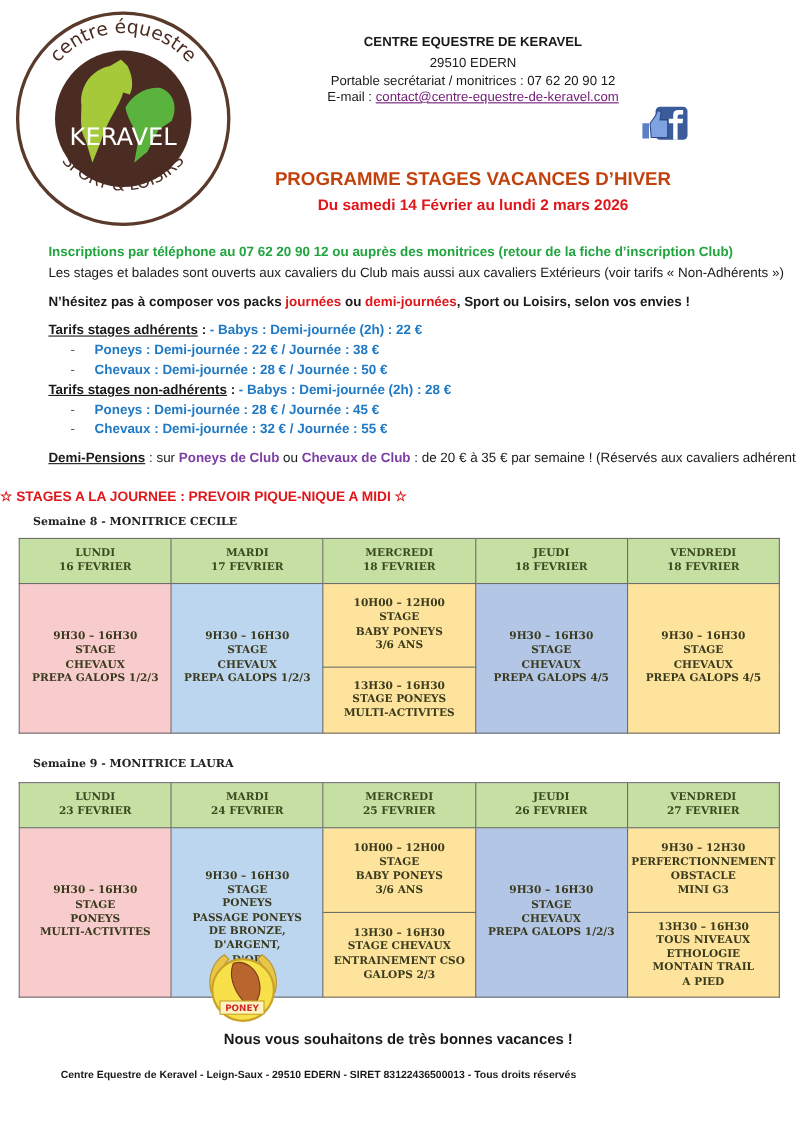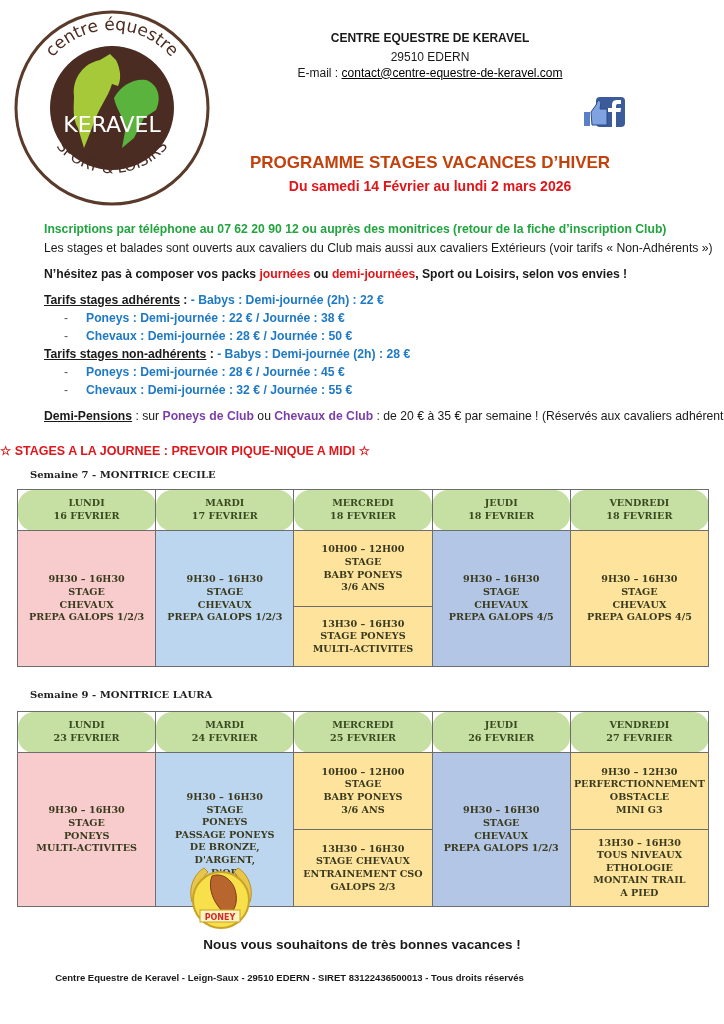--- a/index.html
+++ b/index.html
@@ -2,42 +2,42 @@
 <html><head>
 <meta charset="utf-8">
 <style>
   html, body { margin: 0; padding: 0; background: #ffffff; }
   body { width: 724px; height: 1024px; position: relative; overflow: hidden; font-family: "Liberation Sans", sans-serif; color: #1a1a1a; }
 
   
   .logo { position: absolute; left: 12px; top: 8px; width: 200px; height: 200px; }
   .contact { position: absolute; left: 250px; top: 28px; width: 360px; text-align: center; font-size: 12px; line-height: 15.5px; }
   .contact .org { font-weight: bold; font-size: 12px; line-height: 20px; margin-bottom: 2px; }
-  .contact a { color: #000000; text-decoration: underline; }
+  .contact a { color: #701a75; text-decoration: underline; }
   .fb { position: absolute; left: 582px; top: 96px; width: 44px; height: 32px; }
 
   .prog-title { position: absolute; left: 220px; top: 153px; width: 420px; text-align: center; color: #c2410c; font-weight: bold; font-size: 17px; line-height: 20px; }
   .prog-sub { position: absolute; left: 220px; top: 177px; width: 420px; text-align: center; color: #e0161b; font-weight: bold; font-size: 14px; line-height: 18px; }
 
   .txt { position: absolute; left: 44px; font-size: 12.2px; line-height: 16px; white-space: nowrap; }
   .green-b { color: #22a43f; font-weight: bold; }
   .bold { font-weight: bold; }
   .red { color: #e0161b; }
   .blue { color: #1f79c4; font-weight: bold; }
   .purple { color: #7b3fa6; font-weight: bold; }
   .u { text-decoration: underline; }
   .dash { display: inline-block; width: 22px; color: #555; padding-left: 20px; }
 
   .notice { position: absolute; left: 0; width: 724px; top: 443px; color: #e0161b; font-weight: bold; font-size: 12.5px; }
 
   .week-label { position: absolute; left: 30px; font-family: "DejaVu Serif", serif; font-weight: bold; font-size: 10px; color: #222; }
 
   table.sched { position: absolute; left: 17px; width: 692px; border-collapse: collapse; table-layout: fixed; font-family: "DejaVu Serif", serif; font-weight: bold; font-size: 9.6px; line-height: 12.6px; color: #3a3a1e; }
   table.sched td, table.sched th { border: 1px solid #6d6d6d; text-align: center; vertical-align: middle; padding: 0 2px; }
-  table.sched th { background: #c6dfa2; height: 40px; font-weight: bold; color: #3a4a20; border-radius: 16px; }
+  table.sched th { background: #c6dfa2; height: 40px; font-weight: bold; color: #3a4a20; }
   .c-pink { background: #f8cccc; }
   .c-lblue { background: #bdd6ef; }
   .c-yellow { background: #fde39b; }
   .c-blue { background: #b3c6e6; }
 
   .wish { position: absolute; left: 0; width: 724px; top: 937px; text-align: center; font-weight: bold; font-size: 13.5px; }
   .footer { position: absolute; left: 0; width: 579px; top: 972px; text-align: center; font-weight: bold; font-size: 9.5px; }
 
   .badge { position: absolute; left: 182px; top: 862px; width: 78px; height: 72px; }
 </style>
@@ -56,20 +56,21 @@
     <text font-family="DejaVu Sans, sans-serif" font-size="15" fill="#4b2c22"><textPath href="#arcBot" startOffset="50%" text-anchor="middle">SPORT &amp; LOISIRS</textPath></text>
     <path d="M 62 88 C 60 70 72 55 88 52 L 98 46 L 104 52 C 108 60 110 70 106 78 L 100 76 C 96 90 86 100 80 120 L 72 140 L 66 120 C 60 110 62 98 62 88 Z" fill="#a6c93a"></path>
     <path d="M 102 90 C 108 78 122 70 134 72 C 146 76 150 90 144 102 L 132 110 L 122 130 L 110 140 L 114 118 C 110 108 104 100 102 90 Z" fill="#5ab33d"></path>
     <text x="100" y="124" text-anchor="middle" font-family="DejaVu Sans, sans-serif" font-size="22" fill="#fff">KERAVEL</text>
   </svg>
 </div>
 
 <div class="contact">
   <div class="org">CENTRE EQUESTRE DE KERAVEL</div>
   <div>29510 EDERN</div>
+  <div>Portable secrétariat / monitrices : 07 62 20 90 12</div>
   <div><span>E-mail : </span><a>contact@centre-equestre-de-keravel.com</a></div>
 </div>
 
 <div class="fb">
   <svg width="44" height="32" viewBox="0 0 44 32">
     <rect x="14" y="1" width="29" height="30" rx="4" fill="#3b5b9a"></rect>
     <path d="M 30 31 L 30 16 L 26 16 L 26 12 L 30 12 L 30 9 C 30 5 32 4 36 4 L 39 4 L 39 8 L 36 8 C 35 8 34 8.5 34 10 L 34 12 L 39 12 L 38.5 16 L 34 16 L 34 31 Z" fill="#fff"></path>
     <path d="M 2 16 L 8 16 L 8 30 L 2 30 Z" fill="#5b7fc6"></path>
     <path d="M 9 16 L 14 9 L 16 4 L 19 6 L 18 13 L 25 13 L 25 29 L 10 29 Z" fill="#7ea3e0" stroke="#2d4a85" stroke-width="1"></path>
   </svg>
@@ -86,21 +87,21 @@
 <div class="txt" style="top:310px;"><span class="dash">-</span><span class="blue">Poneys : Demi-journée : 22 € / Journée : 38 €</span></div>
 <div class="txt" style="top:328px;"><span class="dash">-</span><span class="blue">Chevaux : Demi-journée : 28 € / Journée : 50 €</span></div>
 <div class="txt" style="top:346px;"><span class="bold u">Tarifs stages non-adhérents</span><span class="bold"> : </span><span class="blue">- Babys : Demi-journée (2h) : 28 €</span></div>
 <div class="txt" style="top:364px;"><span class="dash">-</span><span class="blue">Poneys : Demi-journée : 28 € / Journée : 45 €</span></div>
 <div class="txt" style="top:382px;"><span class="dash">-</span><span class="blue">Chevaux : Demi-journée : 32 € / Journée : 55 €</span></div>
 
 <div class="txt" style="top:408px;"><span class="bold u">Demi-Pensions</span><span> : sur </span><span class="purple">Poneys de Club</span><span> ou </span><span class="purple">Chevaux de Club</span><span> : de 20 € à 35 € par semaine ! (Réservés aux cavaliers adhérents)</span></div>
 
 <div class="notice">☆ STAGES A LA JOURNEE : PREVOIR PIQUE-NIQUE A MIDI ☆</div>
 
-<div class="week-label" style="top:469px;">Semaine 7 - MONITRICE CECILE</div>
+<div class="week-label" style="top:469px;">Semaine 8 - MONITRICE CECILE</div>
 <table class="sched" style="top:489px;">
   <colgroup>
       <col style="width:20%">
       <col style="width:20%">
       <col style="width:20%">
       <col style="width:20%">
       <col style="width:20%">
     </colgroup>
   <tbody>
       <tr>

